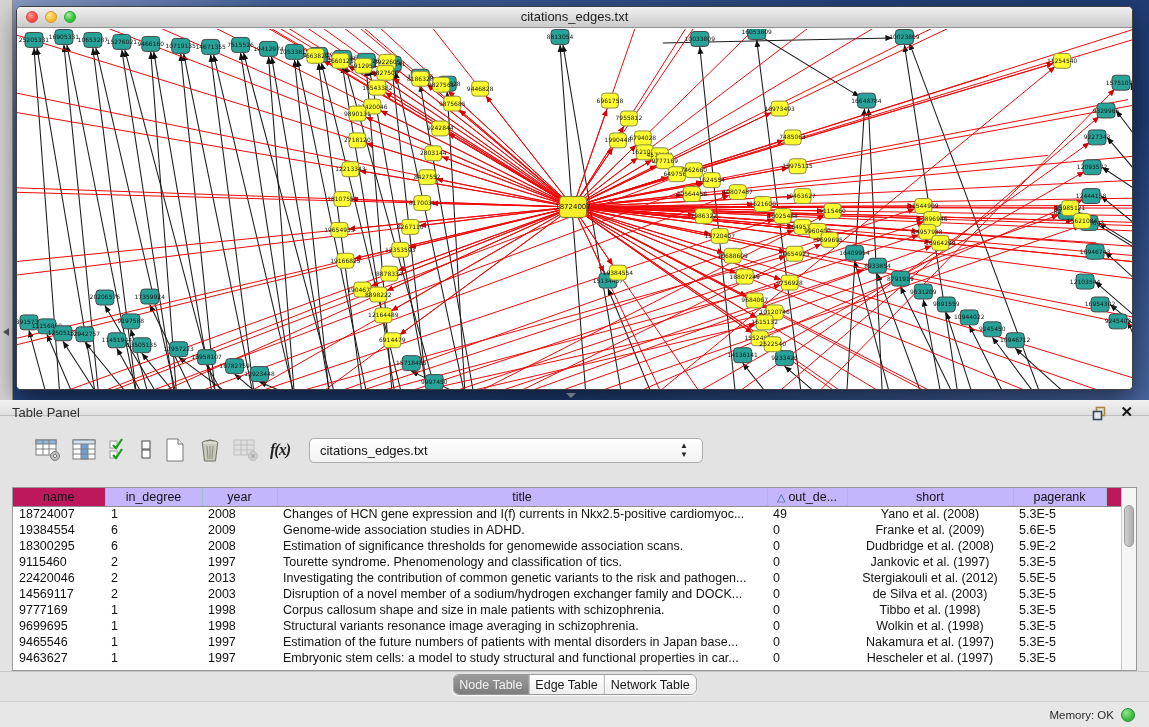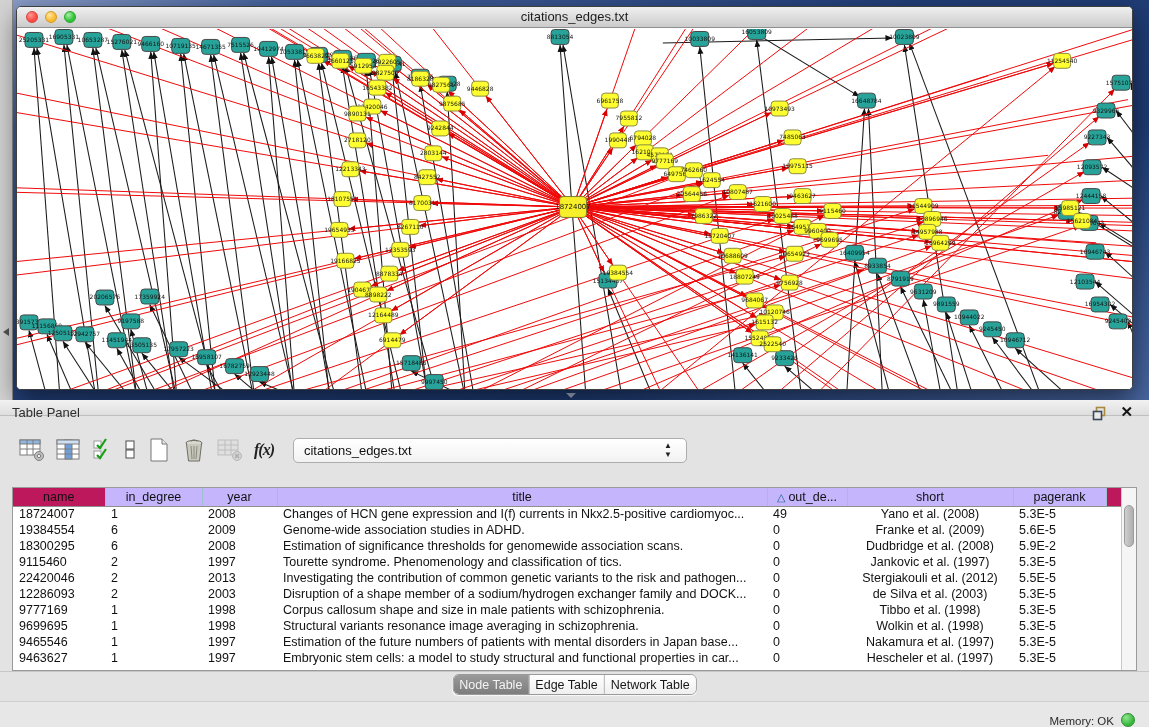--- a/index.html
+++ b/index.html
@@ -32,21 +32,21 @@
 
   
   .table-panel { position:absolute; left:0; top:400px; width:1149px; height:327px; background:#e3e3e3; }
   .tp-header { position:relative; height:16px; background:linear-gradient(#f2f2f2,#dedede);
     border-bottom:1px solid #bfbfbf; }
   .tp-title { position:absolute; left:12px; top:5px; font-size:13px; color:#2e2e2e; }
   .float-icon { position:absolute; right:42px; top:6px; width:15px; height:15px; cursor:default; }
   .close-icon { position:absolute; right:16px; top:3px; font-size:15px; font-weight:700; color:#141414; }
 
   .toolbar { position:absolute; left:0; top:27px; width:100%; height:46px;
-    display:flex; align-items:center; padding-left:19px; gap:11px; }
+    display:flex; align-items:center; padding-left:35px; gap:11px; }
   .tb-icon { display:inline-flex; align-items:center; justify-content:center; }
   .fx-label { font-family:"Liberation Serif", serif; font-style:italic; font-weight:700;
     font-size:16px; color:#222; letter-spacing:-1px; }
   .combo { margin-left:8px; width:394px; height:25px; background:linear-gradient(#ffffff,#f2f2f2);
     border:1px solid #adadad; border-radius:5px; position:relative;
     font-size:13px; color:#111; line-height:23px; padding-left:10px; }
   .combo-arrows { position:absolute; right:14px; top:2px; font-size:8px; color:#222; line-height:9px; text-align:center; }
 
   .table-area { position:absolute; left:12px; top:87px; width:1125px; height:184px;
     background:#fff; border:1px solid #9a9a9a; overflow:hidden; }
@@ -68,21 +68,21 @@
   .tabs { position:absolute; left:50%; top:274px; transform:translateX(-50%);
     display:flex; height:21px; border:1px solid #9a9a9a; border-radius:6px; overflow:hidden;
     background:#fff; box-shadow:0 1px 1px rgba(255,255,255,.8); }
   .tab { padding:0 6px; font-size:12.5px; line-height:20px; color:#181818;
     background:linear-gradient(#ffffff,#efefef); border-right:1px solid #a8a8a8; }
   .tab:last-child { border-right:none; }
   .tab.active { background:linear-gradient(#9a9a9a,#7d7d7d); color:#f4f4f4; }
 
   .status-bar { position:absolute; left:0; bottom:0; width:100%; height:26px;
     background:#e7e7e7; border-top:1px solid #cfcfcf;
-    display:flex; align-items:flex-end; justify-content:flex-end; padding-right:14px; gap:7px; }
+    display:flex; align-items:center; justify-content:flex-end; padding-right:14px; gap:7px; }
   .mem-label { font-size:11.5px; color:#2b2b2b; }
   .mem-dot { width:14px; height:14px; border-radius:50%;
     background:radial-gradient(circle at 35% 30%, #8fe58f, #35b93c 65%); border:1px solid #2d8a32; }
 </style>
 </head>
 <body>
 
 <div class="desktop">
   <div class="side-strip">
     <div class="collapse-arrow"></div>
@@ -1014,24 +1014,24 @@
             <td>22420046</td>
             <td>2</td>
             <td>2013</td>
             <td>Investigating the contribution of common genetic variants to the risk and pathogen...</td>
             <td>0</td>
             <td>Stergiakouli et al. (2012)</td>
             <td>5.5E-5</td>
             <td></td>
           </tr>
           <tr>
-            <td>12286093</td>
+            <td>14569117</td>
             <td>2</td>
             <td>2003</td>
-            <td>Disruption of a shape member of a sodium/hydrogen exchanger family and DOCK...</td>
+            <td>Disruption of a novel member of a sodium/hydrogen exchanger family and DOCK...</td>
             <td>0</td>
             <td>de Silva et al. (2003)</td>
             <td>5.3E-5</td>
             <td></td>
           </tr>
           <tr>
             <td>9777169</td>
             <td>1</td>
             <td>1998</td>
             <td>Corpus callosum shape and size in male patients with schizophrenia.</td>

